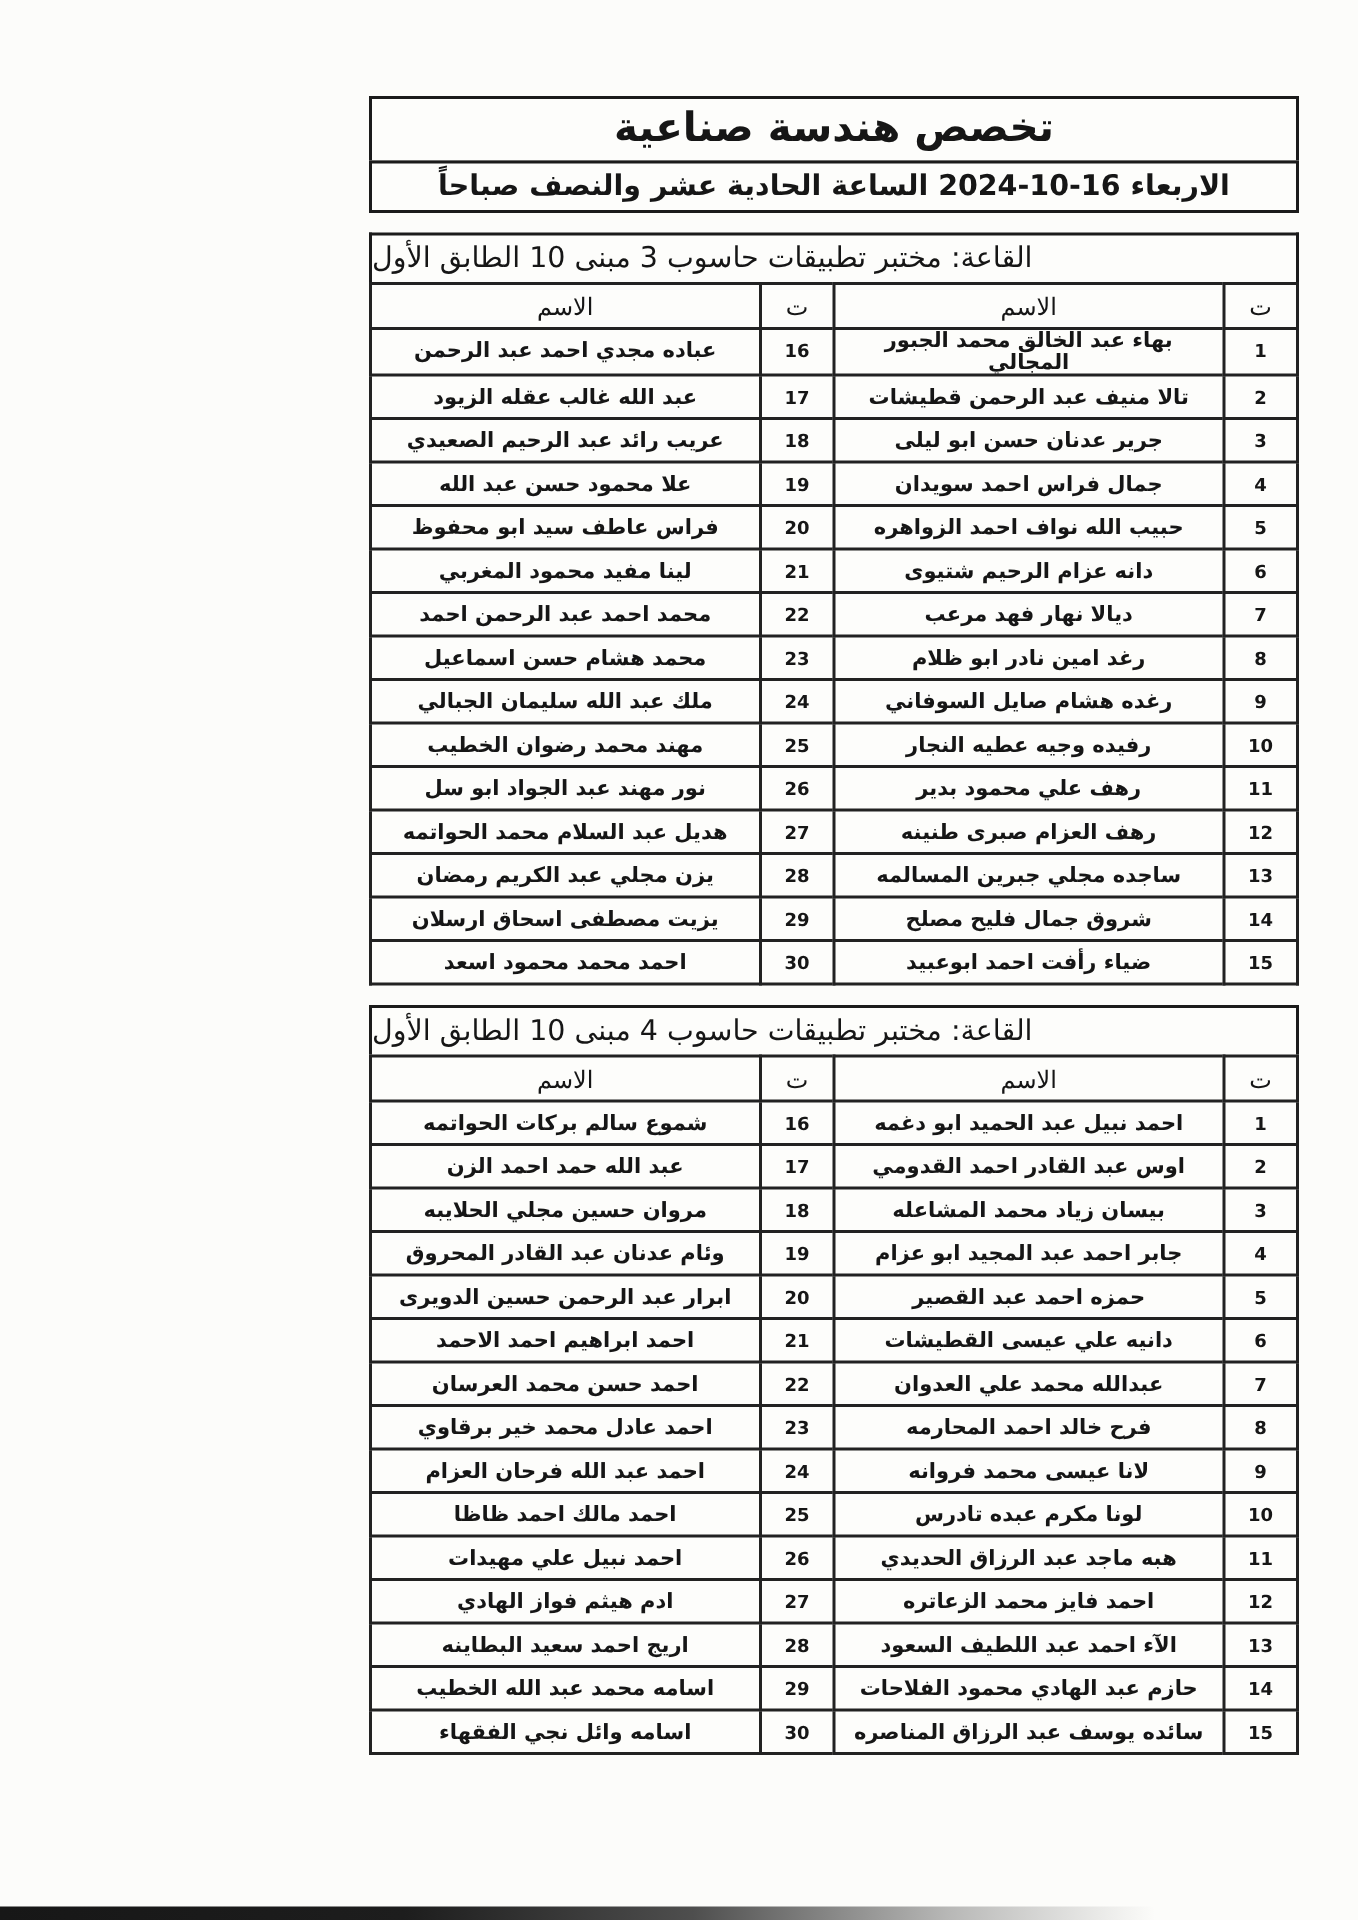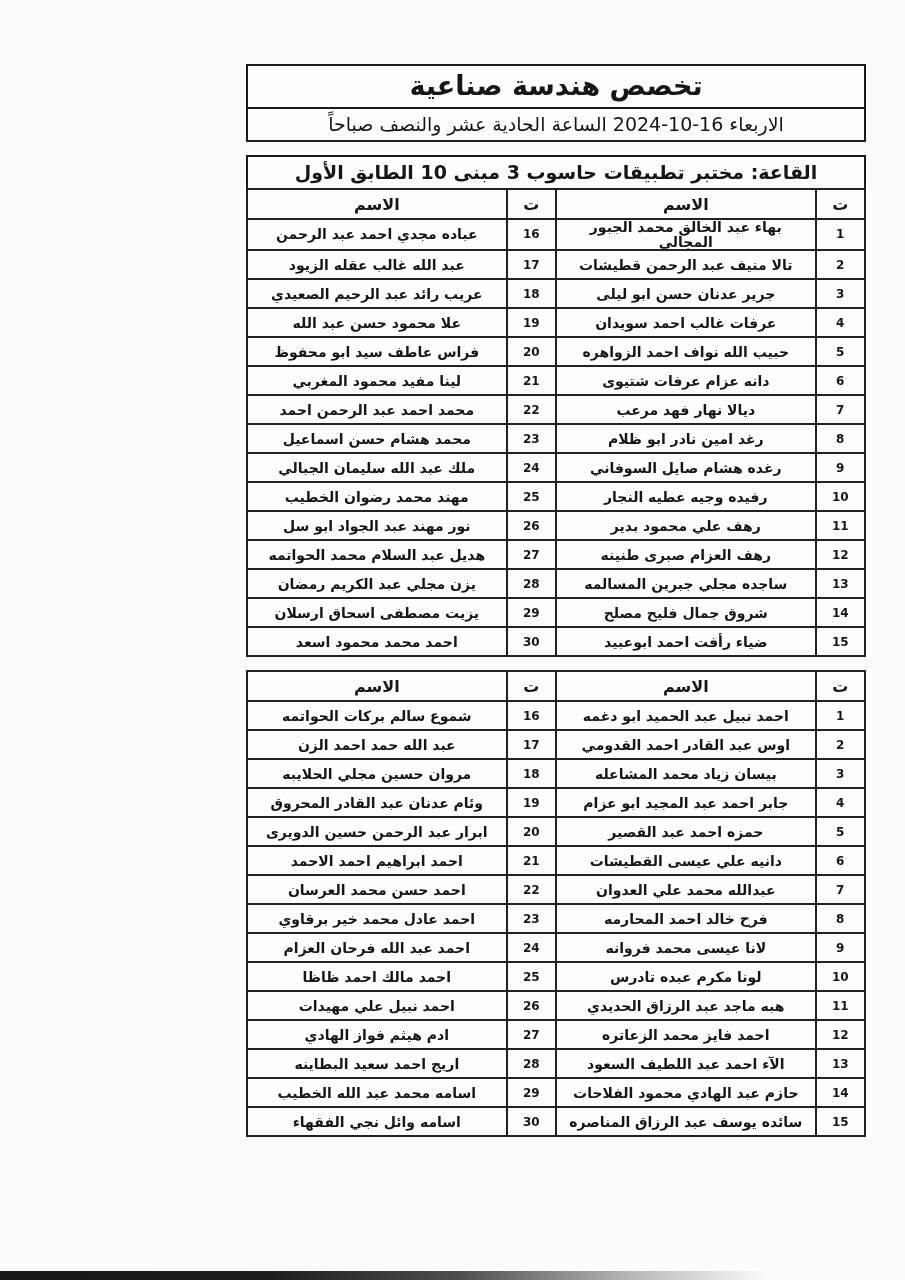--- a/index.html
+++ b/index.html
@@ -33,53 +33,53 @@
     background: #fdfdfb;
   }
   .title-box {
     font-size: 27px;
     font-weight: bold;
     padding: 4px 0 6px 0;
   }
   .date-box {
     margin-top: -2px;
     font-size: 19px;
-    font-weight: normal;
+    font-weight: bold;
     padding: 4px 0 5px 0;
   }
   .table-block {
     margin-top: 13px;
   }
   .room-header {
     border: 2px solid #1b1b1b;
     border-bottom: none;
     font-size: 19px;
-    font-weight: bold;
-    text-align: center;
+    font-weight: normal;
+    text-align: left;
     padding: 4px 0 5px 0;
     background: #fdfdfb;
   }
   table.roster {
     width: 100%;
     border-collapse: collapse;
     table-layout: fixed;
     background: #fdfdfb;
   }
   table.roster th, table.roster td {
     border: 2px solid #222;
     text-align: center;
     vertical-align: middle;
     overflow: hidden;
   }
   col.seq-col  { width: 8%; }
   col.name-col { width: 42%; }
   table.roster thead th {
     height: 26px;
     font-size: 16px;
-    font-weight: bold;
+    font-weight: normal;
     margin-top: 27px;
   }
   table.roster td {
     height: 27px;
     padding: 0 5px;
     font-size: 14px;
     font-weight: bold;
     line-height: 1.05;
   }
   table.roster td.seq {
@@ -142,33 +142,33 @@
               <td class="name">عبد الله غالب عقله الزيود</td>
             </tr>
             <tr>
               <td class="seq">3</td>
               <td class="name">جرير عدنان حسن ابو ليلى</td>
               <td class="seq">18</td>
               <td class="name">عريب رائد عبد الرحيم الصعيدي</td>
             </tr>
             <tr>
               <td class="seq">4</td>
-              <td class="name">عرفات غالب احمد سويدان</td>
+              <td class="name">جمال فراس احمد سويدان</td>
               <td class="seq">19</td>
               <td class="name">علا محمود حسن عبد الله</td>
             </tr>
             <tr>
               <td class="seq">5</td>
               <td class="name">حبيب الله نواف احمد الزواهره</td>
               <td class="seq">20</td>
               <td class="name">فراس عاطف سيد ابو محفوظ</td>
             </tr>
             <tr>
               <td class="seq">6</td>
-              <td class="name">دانه عزام عرفات شتيوى</td>
+              <td class="name">دانه عزام الرحيم شتيوى</td>
               <td class="seq">21</td>
               <td class="name">لينا مفيد محمود المغربي</td>
             </tr>
             <tr>
               <td class="seq">7</td>
               <td class="name">ديالا نهار فهد مرعب</td>
               <td class="seq">22</td>
               <td class="name">محمد احمد عبد الرحمن احمد</td>
             </tr>
             <tr>
@@ -217,20 +217,21 @@
               <td class="seq">15</td>
               <td class="name">ضياء رأفت احمد ابوعبيد</td>
               <td class="seq">30</td>
               <td class="name">احمد محمد محمود اسعد</td>
             </tr>
           </tbody>
       </table>
     </section>
 
     <section class="table-block">
+      <div class="room-header">القاعة: مختبر تطبيقات حاسوب 4 مبنى 10 الطابق الأول</div>
       <table class="roster">
         <colgroup>
           <col class="seq-col">
             <col class="name-col">
             <col class="seq-col">
             <col class="name-col">
         </colgroup>
         <thead>
           <tr>
             <th class="seq">ت</th>

